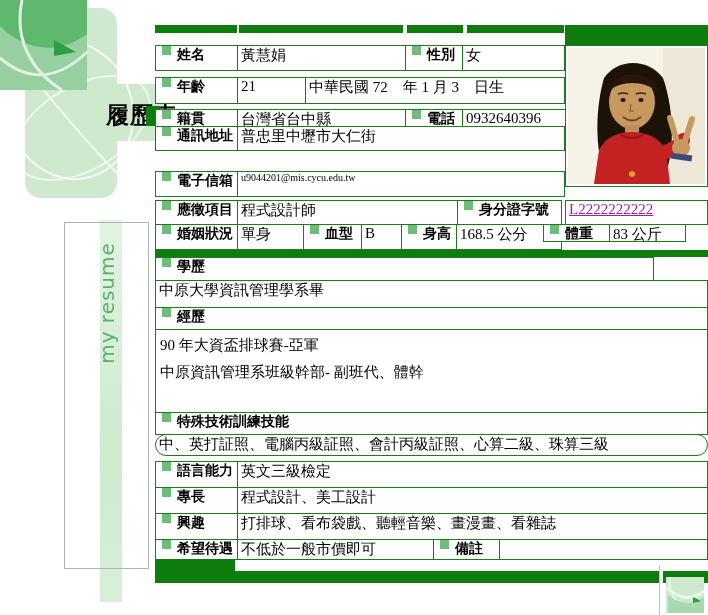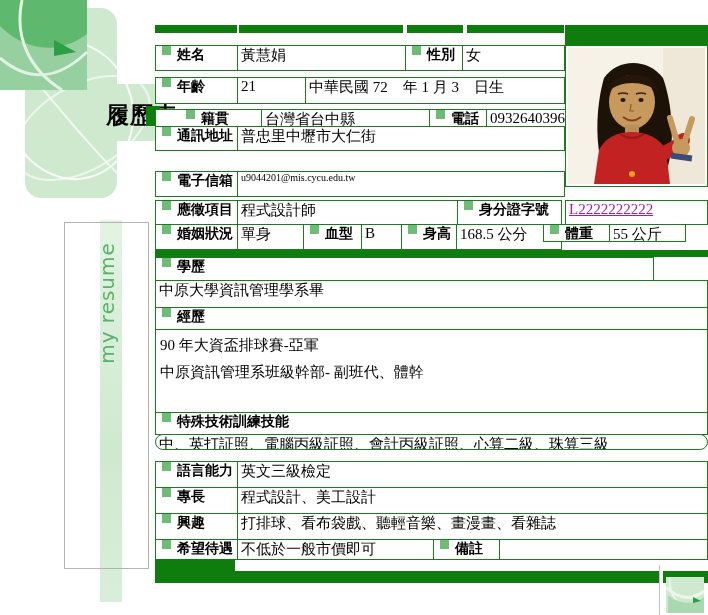--- a/index.html
+++ b/index.html
@@ -81,21 +81,21 @@
 
   <div class="row" style="left:155px;top:77px;width:410px;height:27px;">
     <div class="cell lbl" style="width:82px;">
       <span class="sq"></span>
       <span>年齡</span>
     </div>
     <div class="cell" style="width:68px;">21</div>
     <div class="cell last">中華民國 72　年 1 月 3　日生</div>
   </div>
 
-  <div class="row" style="left:155px;top:109px;width:484px;height:26px;padding-left:24px;">
+  <div class="row" style="left:155px;top:109px;width:484px;height:26px;">
     <div class="cell lbl" style="width:82px;">
       <span class="sq"></span>
       <span>籍貫</span>
     </div>
     <div class="cell" style="width:168px;">台灣省台中縣</div>
     <div class="cell lbl" style="width:57px;">
       <span class="sq"></span>
       <span>電話</span>
     </div>
     <div class="cell last">0932640396</div>
@@ -149,21 +149,21 @@
       <span class="sq"></span>
       <span>身高</span>
     </div>
     <div class="cell last">168.5 公分</div>
   </div>
   <div class="row" style="left:543px;top:224px;width:143px;height:18px;">
     <div class="cell lbl" style="width:66px;">
       <span class="sq"></span>
       <span>體重</span>
     </div>
-    <div class="cell last">55 公斤</div>
+    <div class="cell last">83 公斤</div>
   </div>
 
   <div class="bar" style="left:155px;top:250px;width:553px;height:7px;"></div>
 
   <div class="row" style="left:155px;top:257px;width:499px;height:24px;">
     <div class="cell last lbl">
       <span class="sq"></span>
       <span>學歷</span>
     </div>
   </div>
@@ -181,21 +181,21 @@
     <div>90 年大資盃排球賽-亞軍</div>
     <div>中原資訊管理系班級幹部- 副班代、體幹</div>
   </div>
 
   <div class="row" style="left:155px;top:412px;width:553px;height:23px;">
     <div class="cell last lbl">
       <span class="sq"></span>
       <span>特殊技術訓練技能</span>
     </div>
   </div>
-  <div class="row" style="left:155px;top:434px;width:553px;height:16px;border-radius:14px;">
+  <div class="row" style="left:155px;top:434px;width:553px;height:22px;border-radius:14px;">
     <div class="cell last">中、英打証照、電腦丙級証照、會計丙級証照、心算二級、珠算三級</div>
   </div>
 
   <div class="row" style="left:155px;top:461px;width:553px;height:27px;">
     <div class="cell lbl" style="width:82px;">
       <span class="sq"></span>
       <span>語言能力</span>
     </div>
     <div class="cell last">英文三級檢定</div>
   </div>

